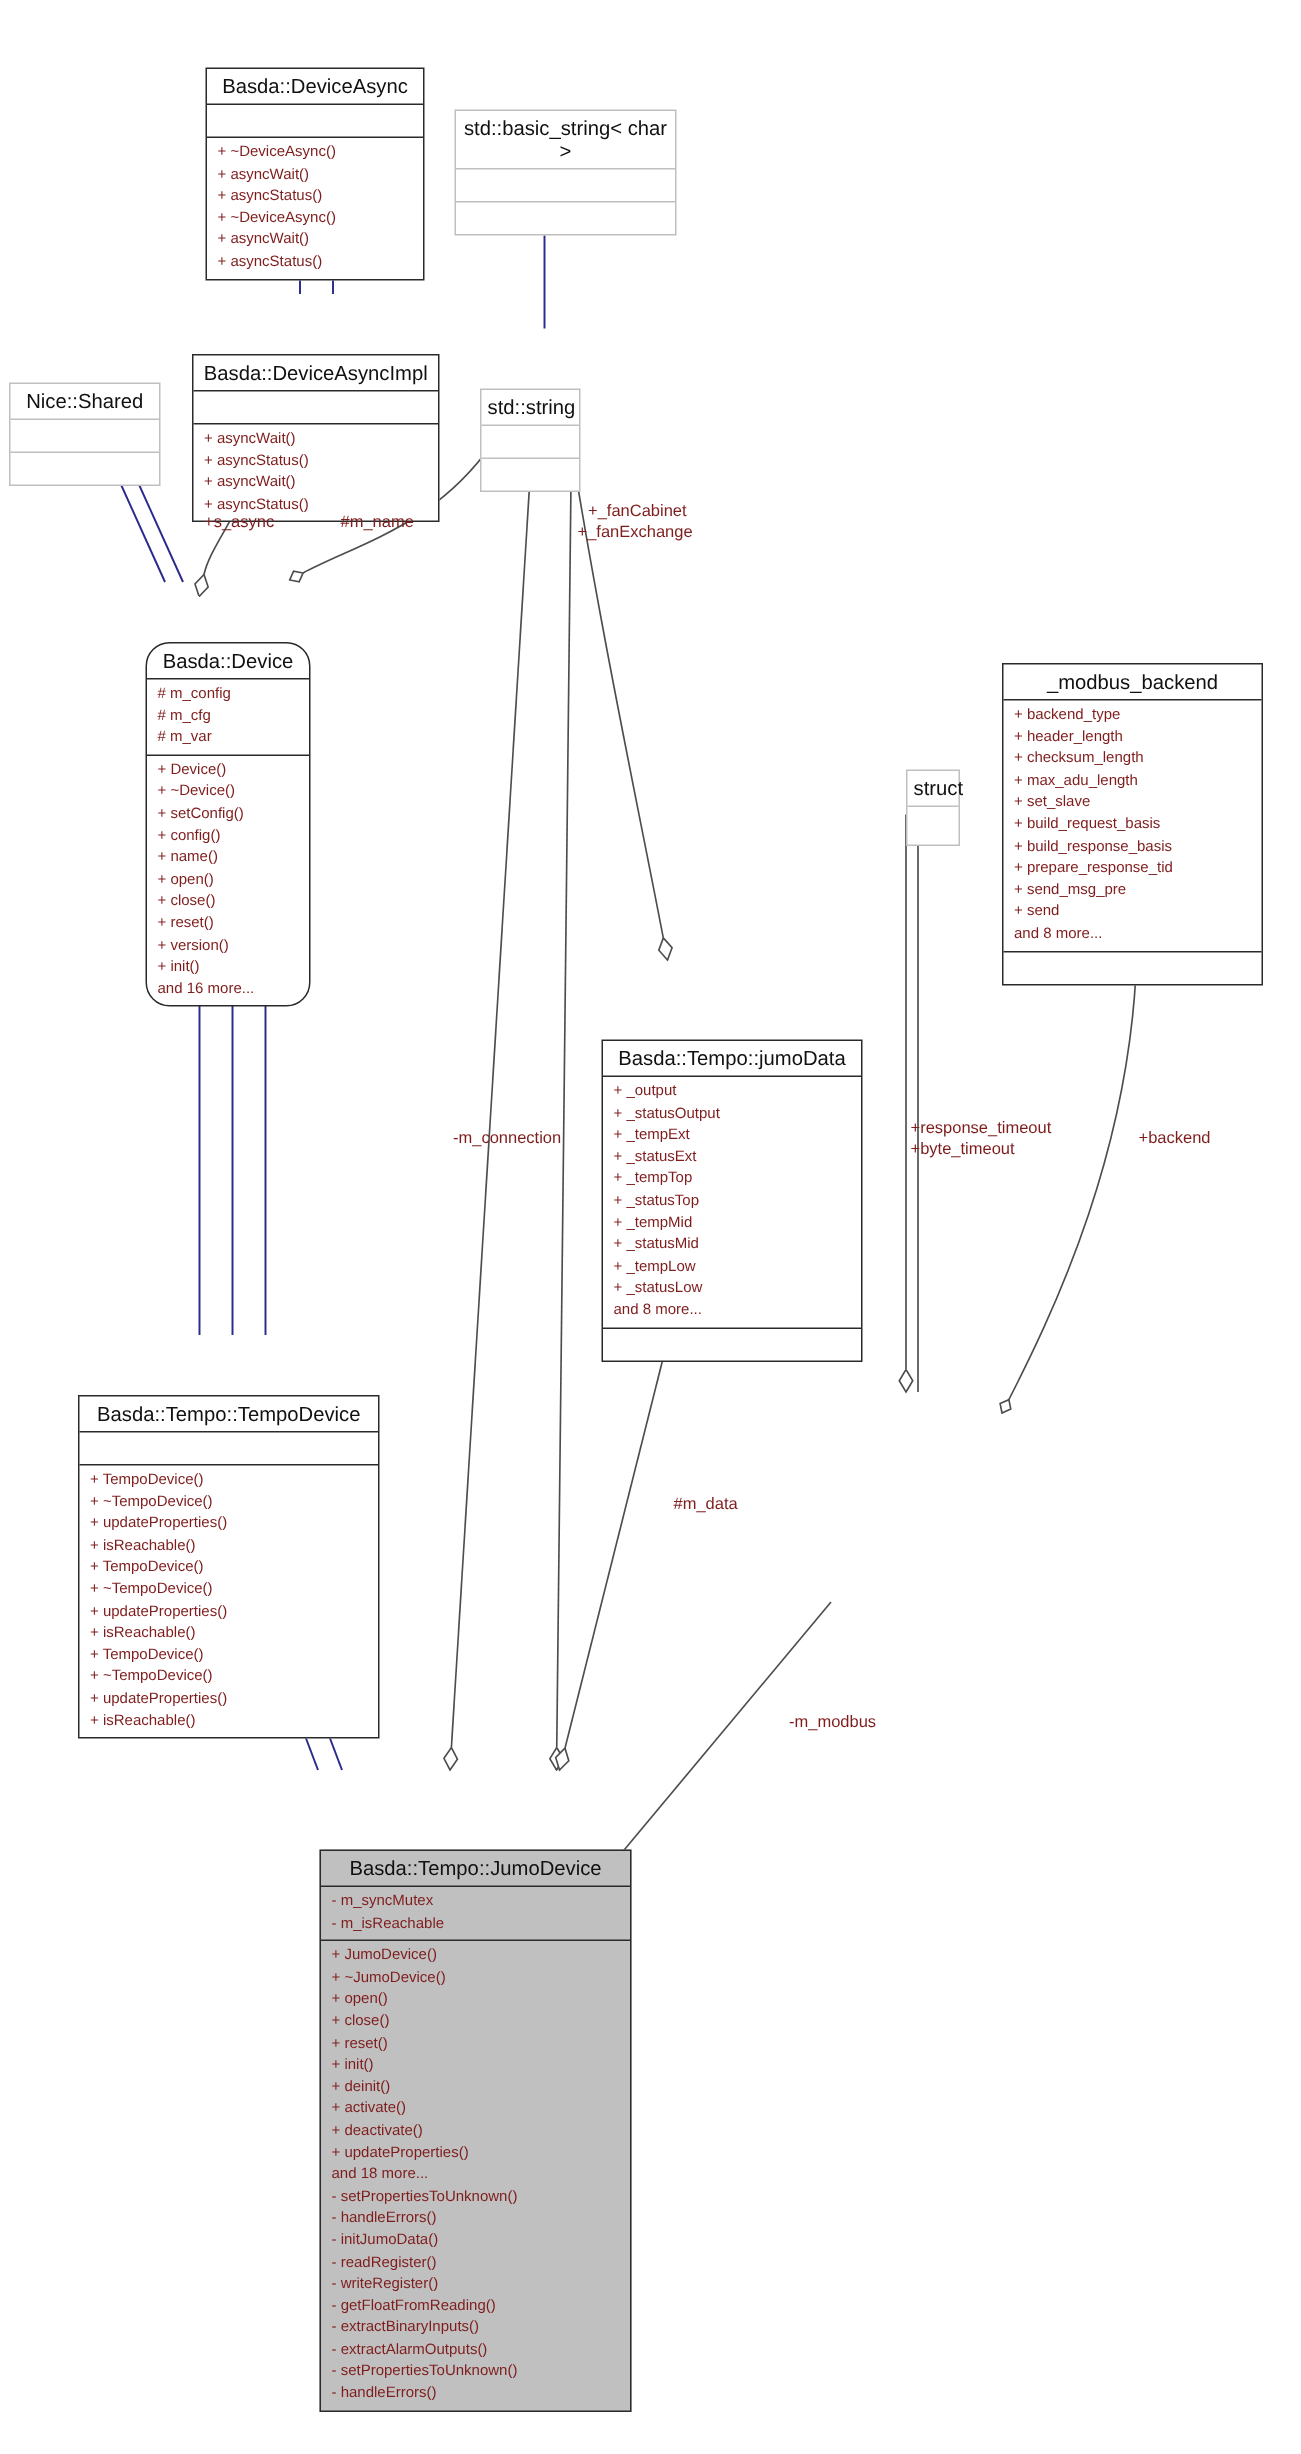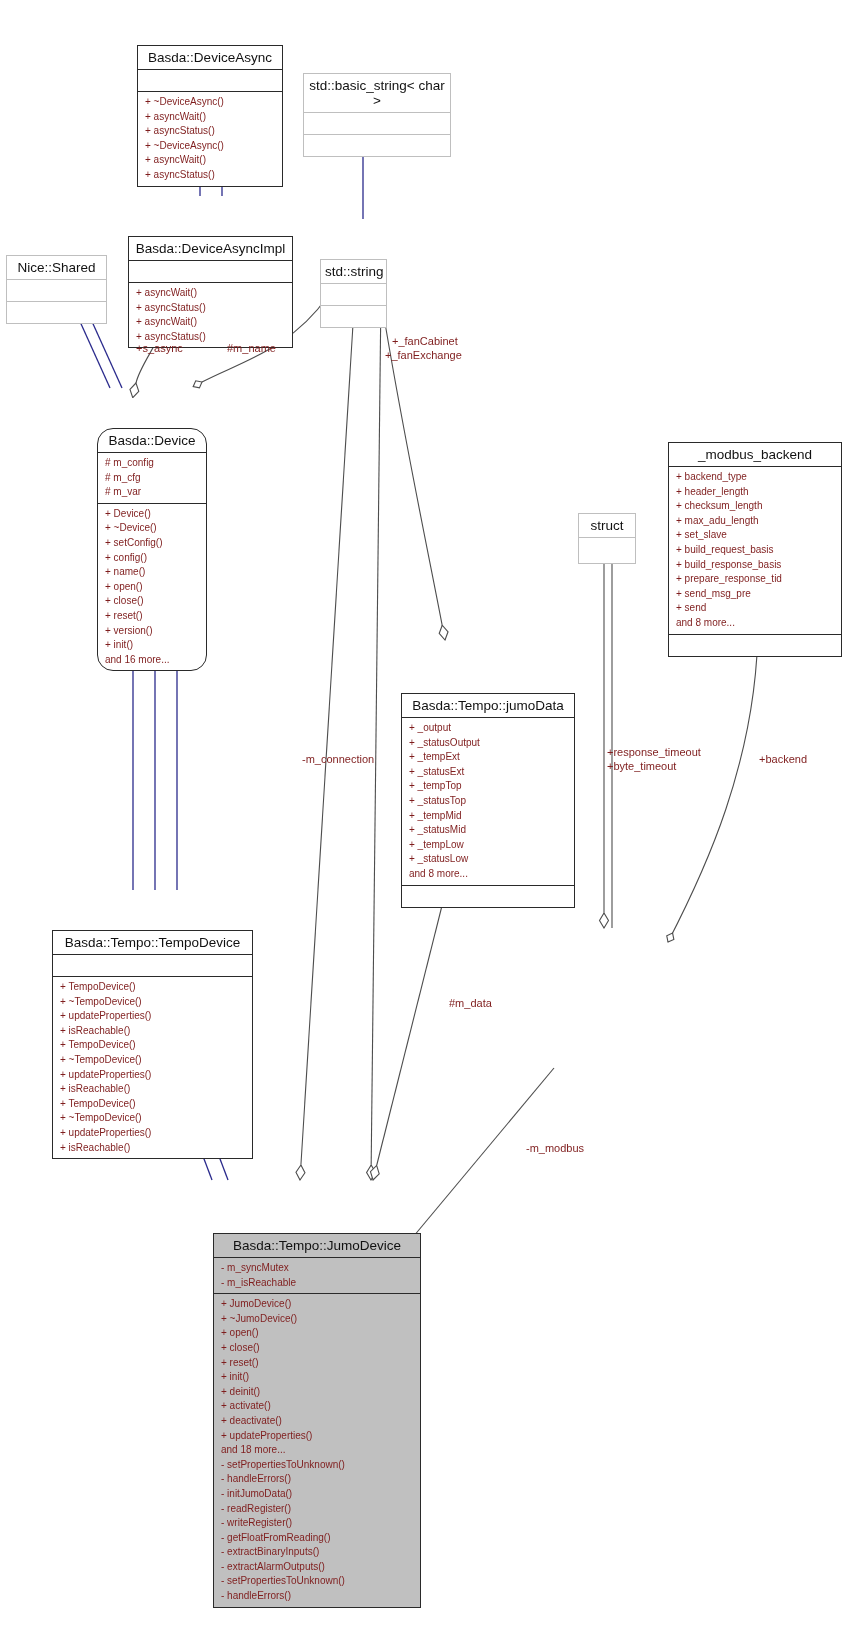--- a/index.html
+++ b/index.html
@@ -155,21 +155,21 @@
       <div>+ build_request_basis</div>
       <div>+ build_response_basis</div>
       <div>+ prepare_response_tid</div>
       <div>+ send_msg_pre</div>
       <div>+ send</div>
       <div>and 8 more...</div>
     </div>
     <div class="sect empty last"></div>
   </div>
 
-  <div class="cls light" style="left:578px;top:473px;width:58px;">
+  <div class="cls light" style="left:604px;top:473px;width:36px;">
     <div class="title">struct</div>
     <div class="sect empty last" style="height:25px;"></div>
   </div>
 
   <div class="cls dark" style="left:401px;top:653px;width:174px;">
     <div class="title">Basda::Tempo::jumoData</div>
     <div class="sect">
       <div>+ _output</div>
       <div>+ _statusOutput</div>
       <div>+ _tempExt</div>

